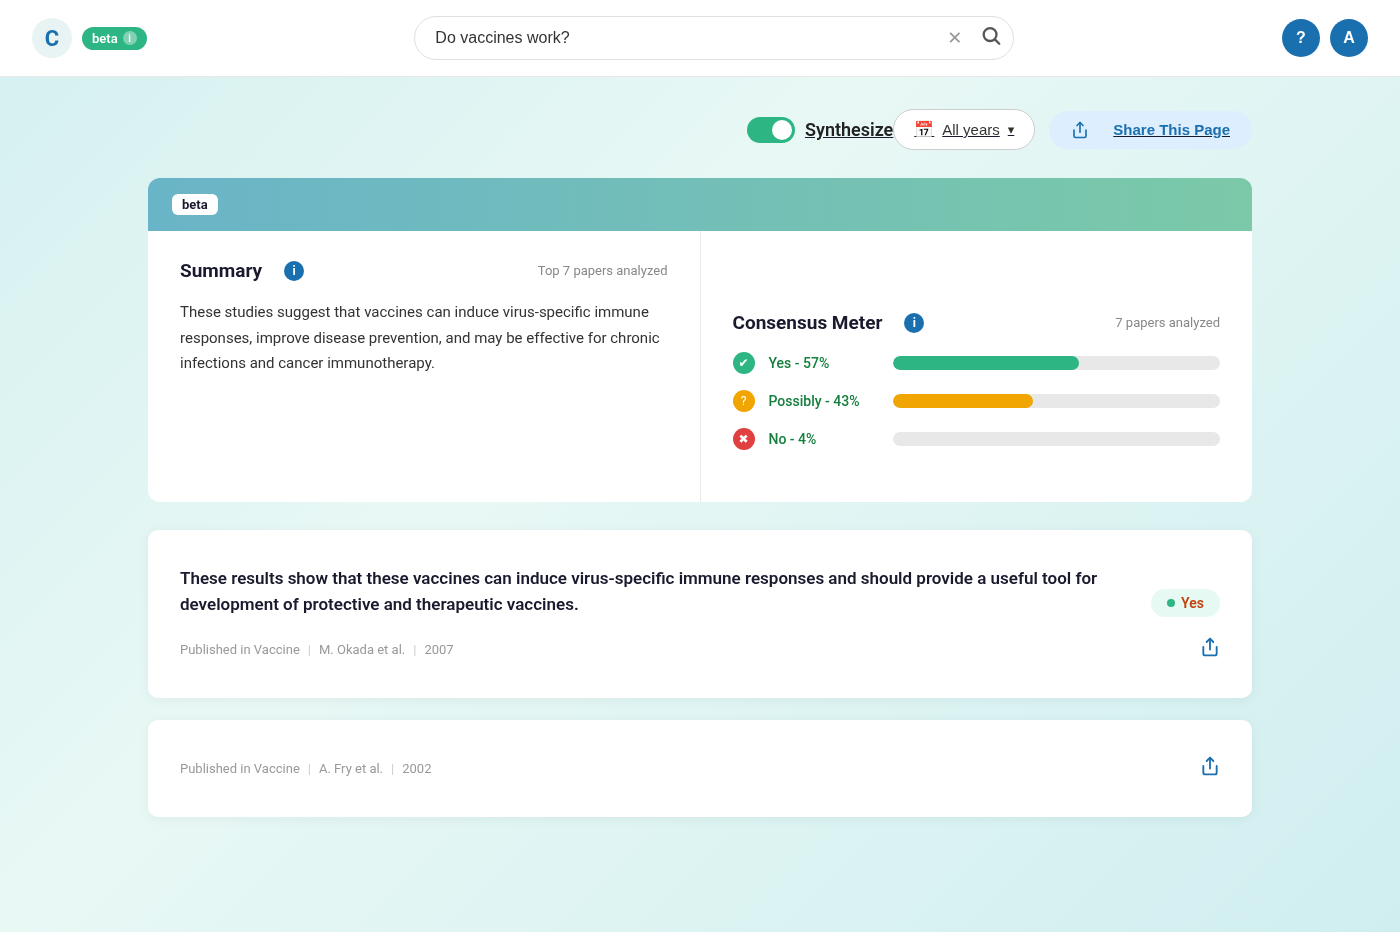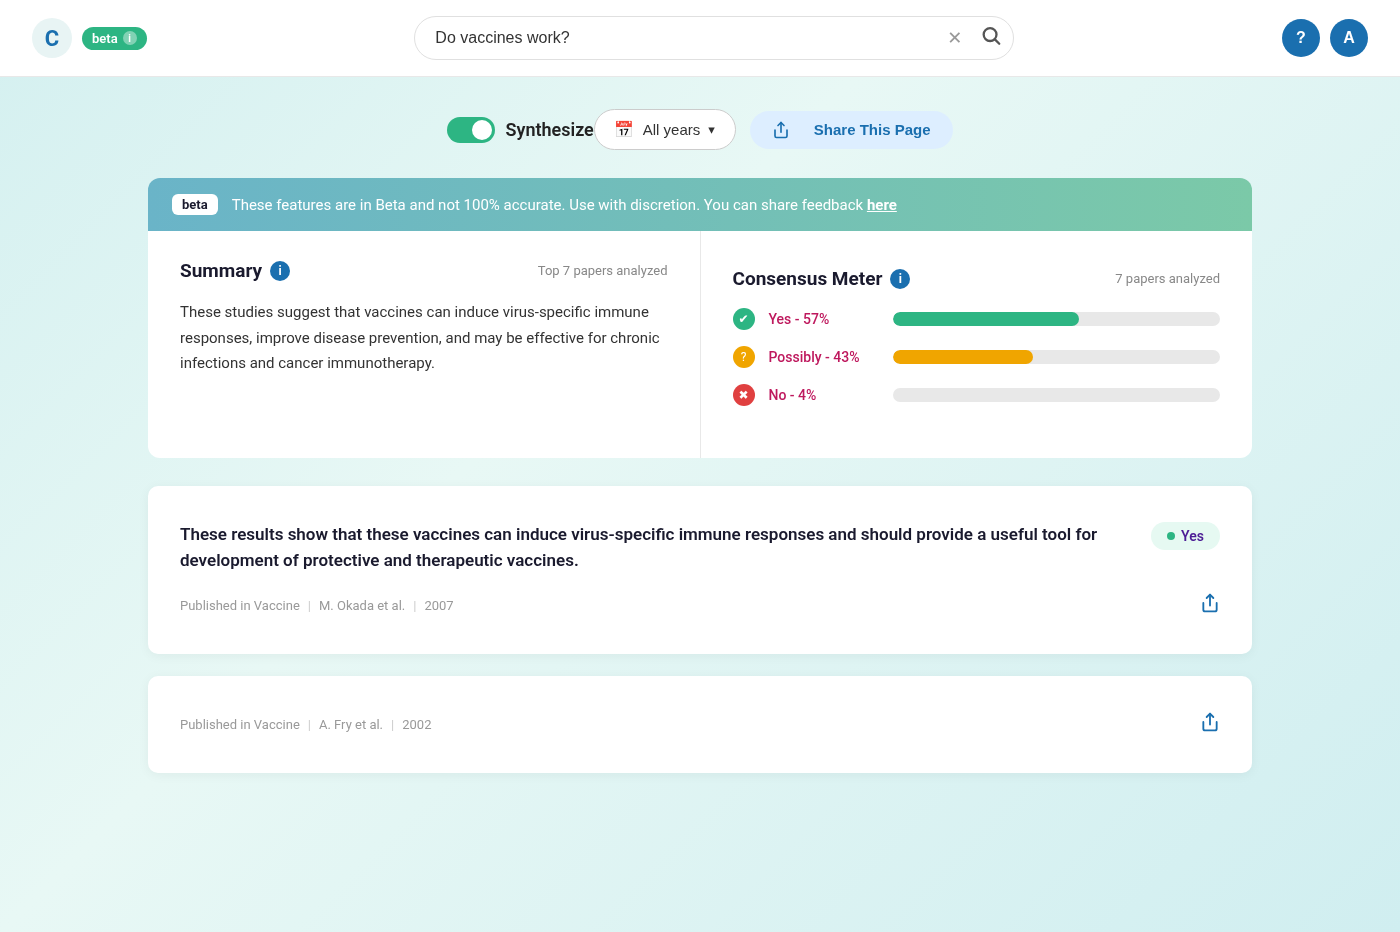--- a/index.html
+++ b/index.html
@@ -115,22 +115,23 @@
     .main-content {
       padding: 32px 48px;
       max-width: 1200px;
       margin: 0 auto;
     }
 
     
     .toolbar-row {
       display: flex;
       align-items: center;
-      justify-content: center;
+      justify-content: flex-end;
       margin-bottom: 28px;
+      text-decoration: underline;
     }
     .synthesize-toggle {
       display: flex;
       align-items: center;
       gap: 10px;
     }
     .toggle-switch {
       width: 48px;
       height: 26px;
       background: #2db583;
@@ -230,34 +231,35 @@
       overflow: hidden;
     }
     .summary-panel {
       flex: 1;
       padding: 28px 32px;
       border-right: 1px solid #e8e8e8;
     }
     .consensus-panel {
       flex: 1;
       padding: 36px 32px;
+      margin-top: 44px;
     }
     .panel-header {
       display: flex;
       align-items: center;
       justify-content: space-between;
       margin-bottom: 18px;
     }
     .panel-title {
       font-size: 19px;
       font-weight: 700;
       color: #1a1a2e;
       display: flex;
       align-items: center;
-      gap: 8px;
+      gap: 22px;
     }
     .info-icon {
       width: 20px;
       height: 20px;
       border-radius: 50%;
       background: #1a6faf;
       color: white;
       font-size: 12px;
       font-weight: bold;
       display: inline-flex;
@@ -288,21 +290,21 @@
       border-radius: 50%;
       display: flex;
       align-items: center;
       justify-content: center;
       font-size: 13px;
       flex-shrink: 0;
     }
     .meter-label {
       font-size: 14px;
       font-weight: 500;
-      color: #be185d;
+      color: #15803d;
       min-width: 110px;
     }
     .meter-bar-bg {
       flex: 1;
       height: 14px;
       background: #e8e8e8;
       border-radius: 7px;
       overflow: hidden;
     }
     .meter-bar-fill {
@@ -341,21 +343,22 @@
       font-size: 14px;
       font-weight: 600;
       display: flex;
       align-items: center;
       gap: 6px;
       white-space: nowrap;
       flex-shrink: 0;
     }
     .verdict-yes {
       background: #e6f9f2;
-      color: #4c1d95;
+      color: #c2410c;
+      margin-top: 23px;
     }
     .verdict-possibly {
       background: #fff3d6;
       color: #f0a500;
     }
     .result-card-footer {
       display: flex;
       align-items: center;
       justify-content: space-between;
     }
@@ -431,24 +434,20 @@
           <polyline points="16 6 12 2 8 6"></polyline>
           <line x1="12" y1="2" x2="12" y2="15"></line>
         </svg>
         <span>Share This Page</span>
       </button>
     </div>
   </div>
 
   <div class="beta-banner">
     <span class="beta-banner-badge">beta</span>
-    <span class="beta-banner-text">
-      <span>These features are in Beta and not 100% accurate. Use with discretion. You can share feedback</span>
-      <span class="here-link">here</span>
-    </span>
   </div>
 
   <div class="summary-consensus-card">
 
     <div class="summary-panel">
       <div class="panel-header">
         <div class="panel-title">
           <span>Summary</span>
           <span class="info-icon">i</span>
         </div>

